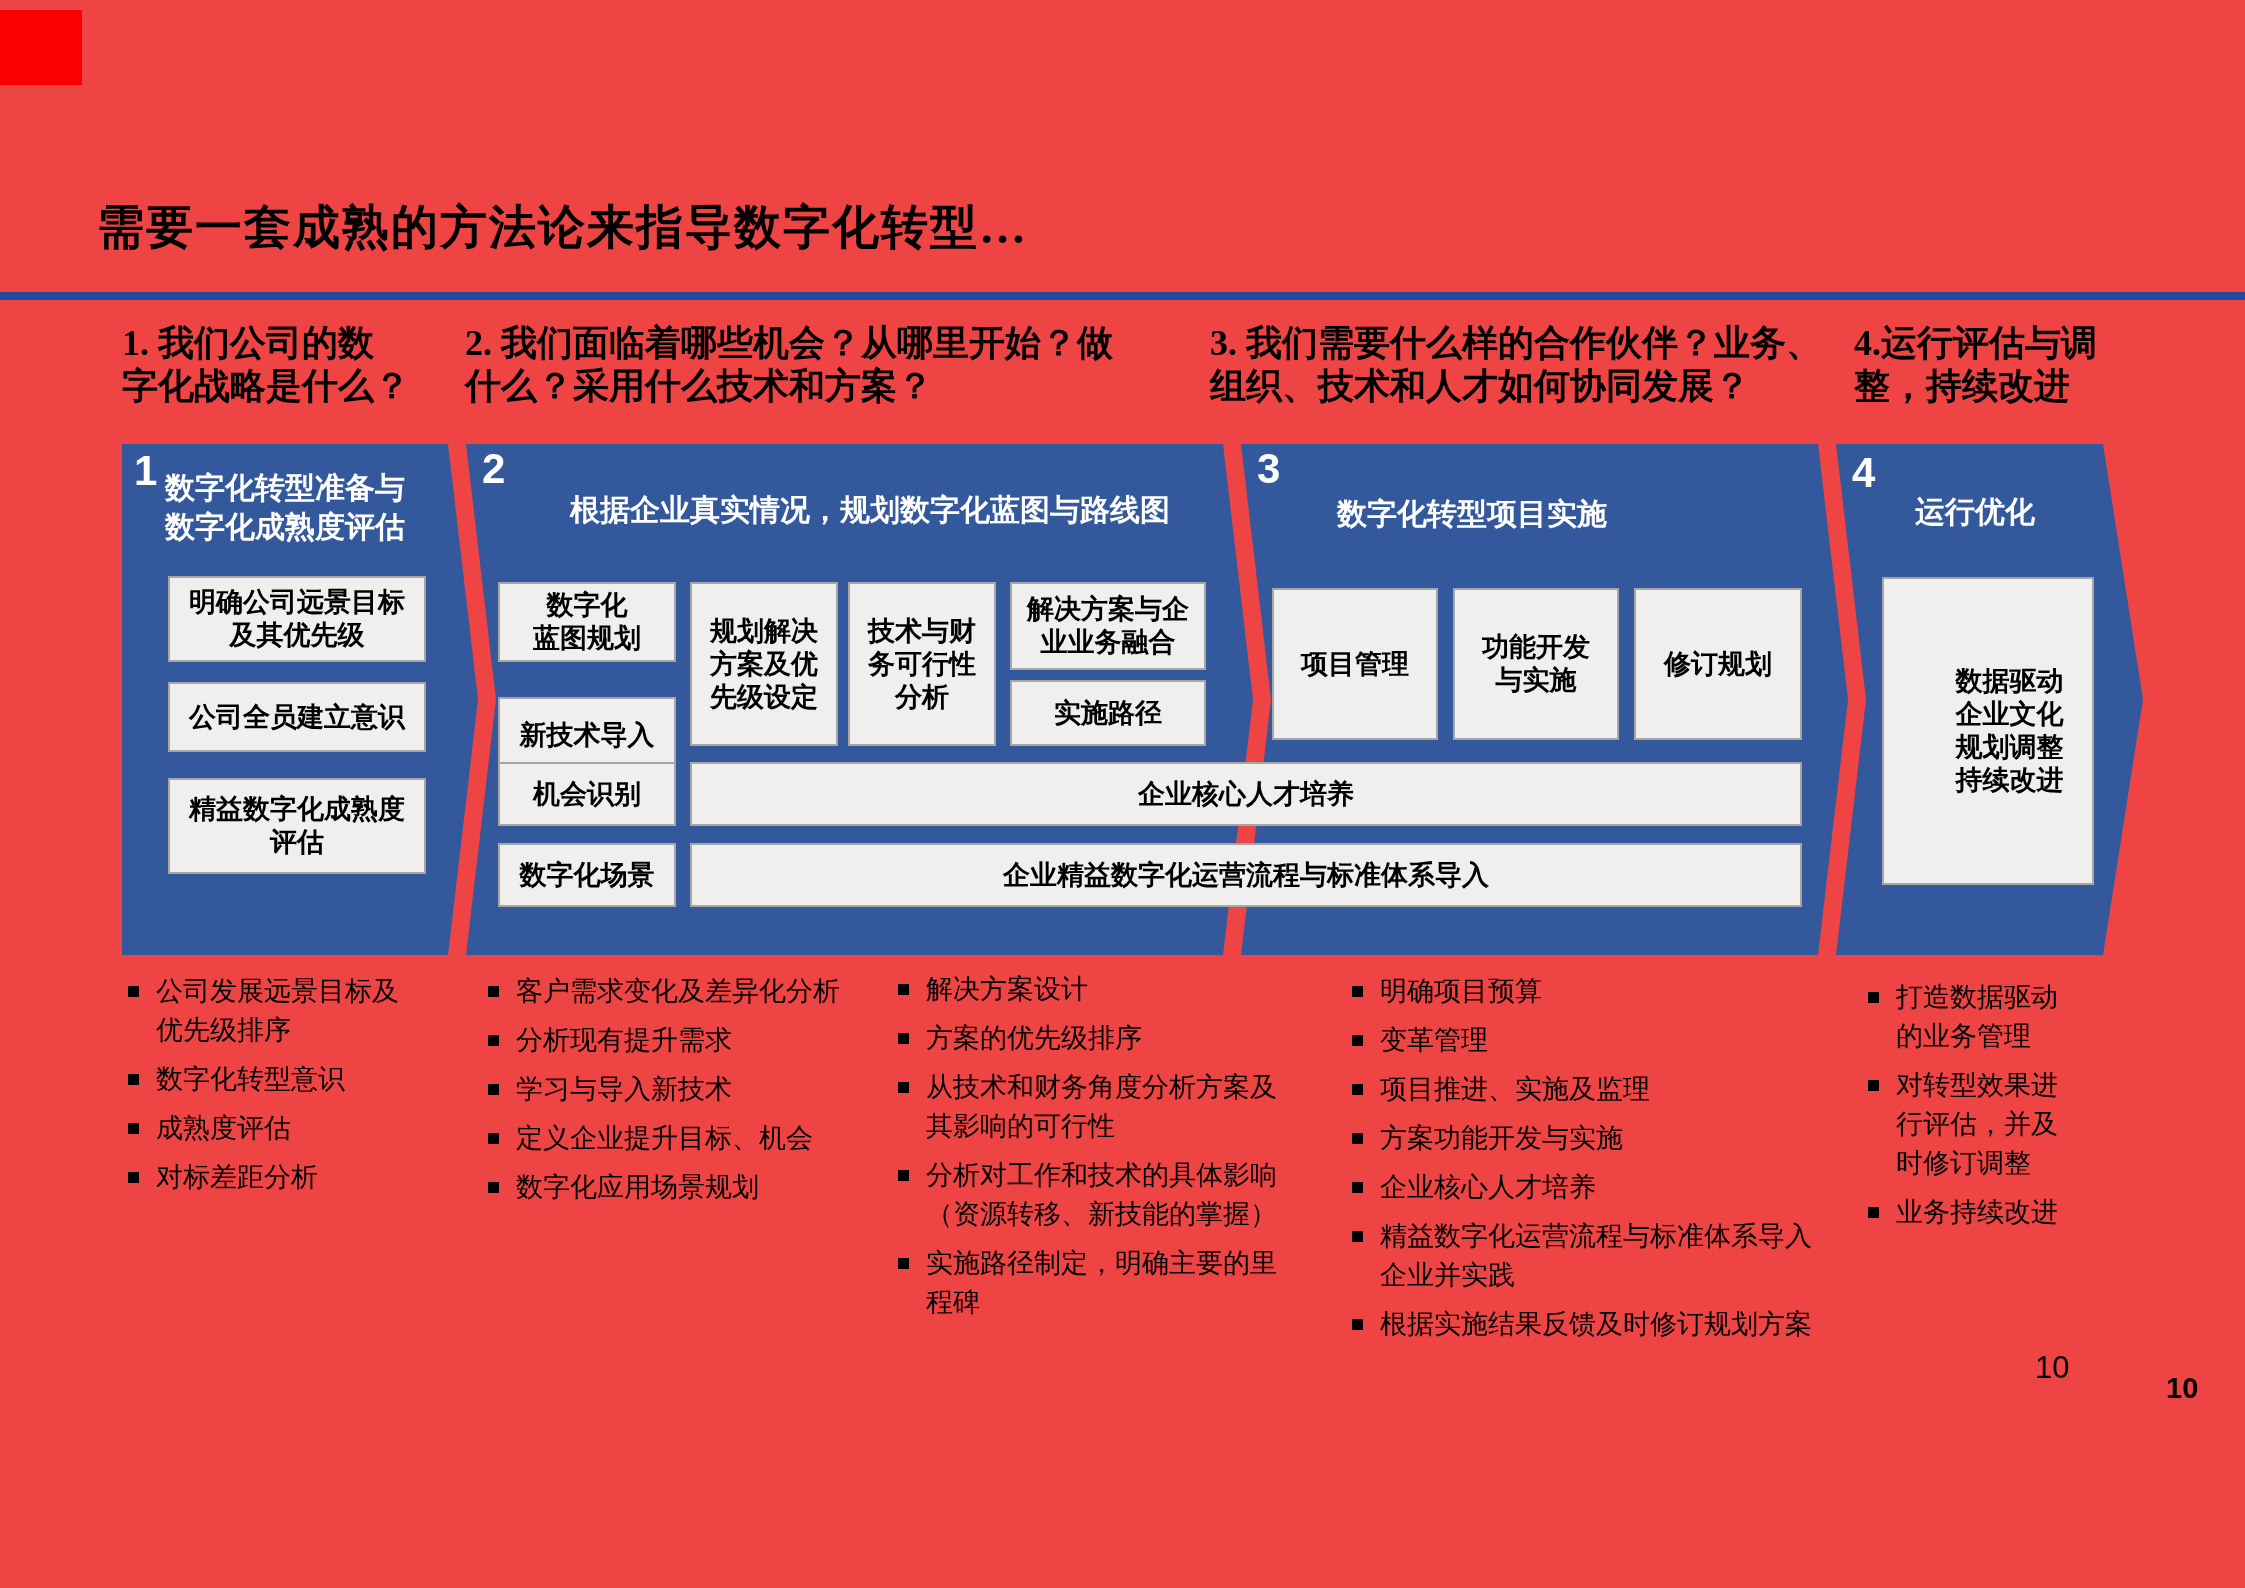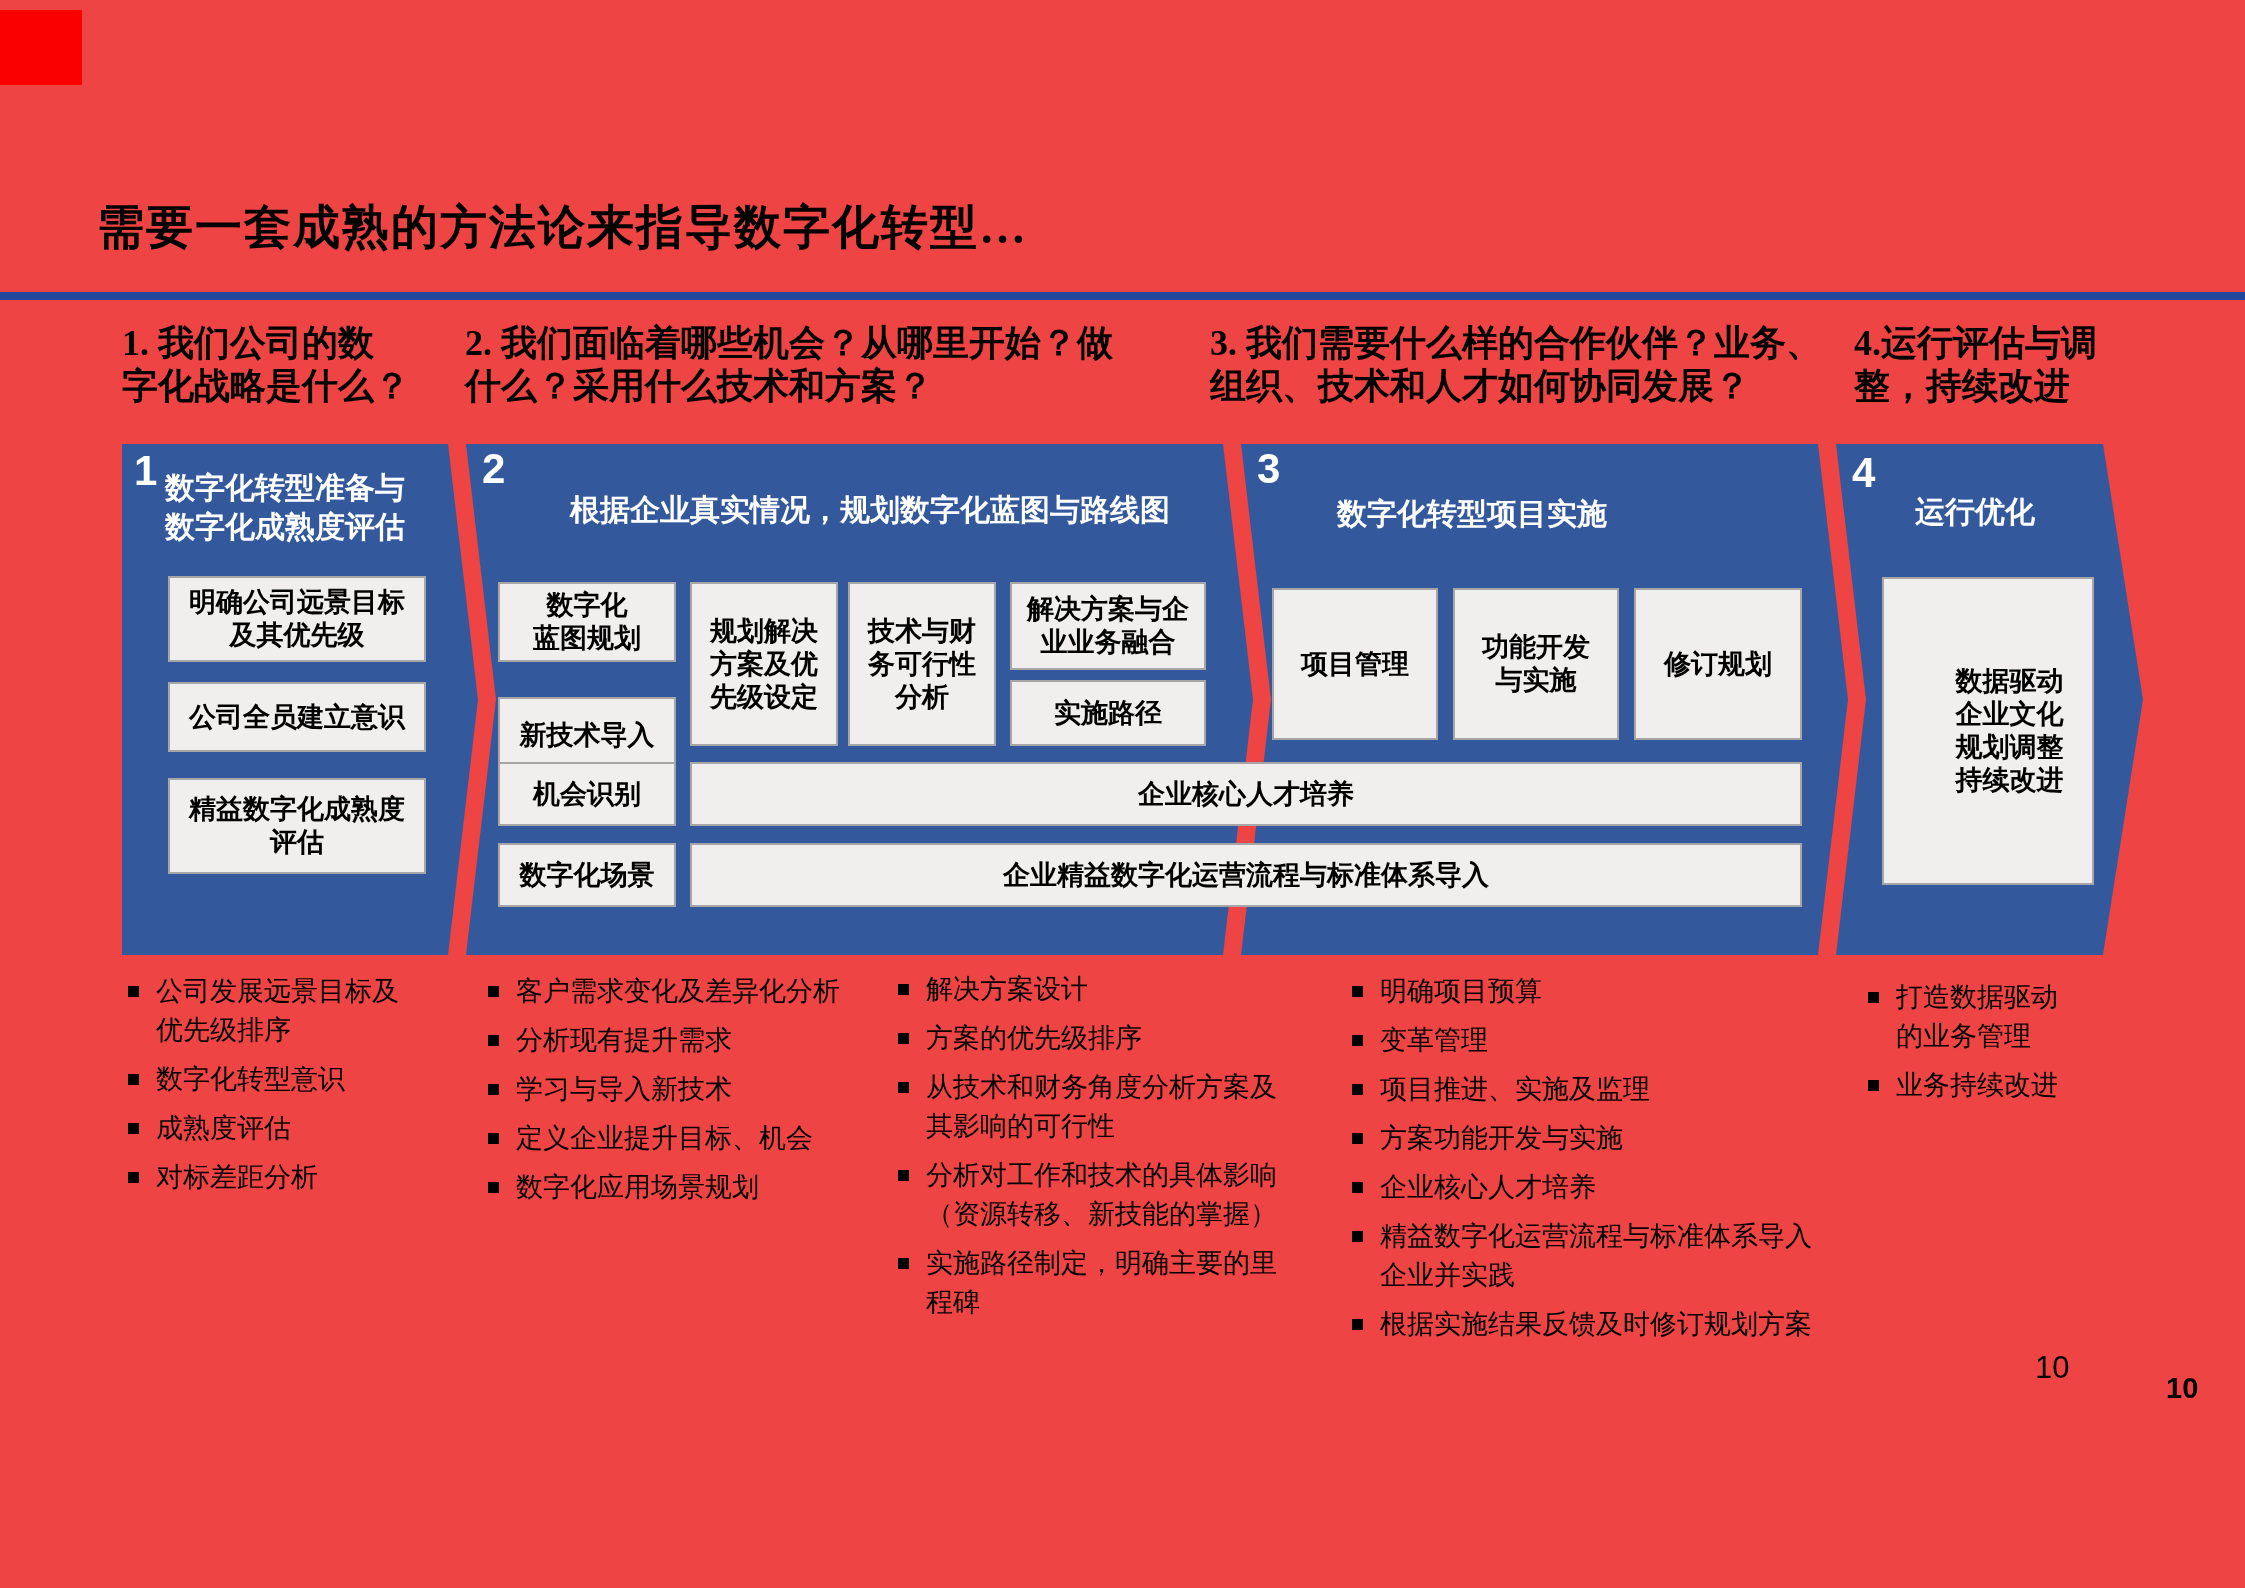--- a/index.html
+++ b/index.html
@@ -218,20 +218,26 @@
   </ul>
 
   <ul class="bullets bc5">
     <li>
         <span class="sq"></span>
         <span class="bt">打造数据驱动
 的业务管理</span>
       </li>
     <li>
         <span class="sq"></span>
+        <span class="bt">对转型效果进
+行评估，并及
+时修订调整</span>
+      </li>
+    <li>
+        <span class="sq"></span>
         <span class="bt">业务持续改进</span>
       </li>
   </ul>
 
   <div class="pagenum pn-inner">10</div>
   <div class="pagenum pn-outer">10</div>
 
 </div>
 
 </body></html>

